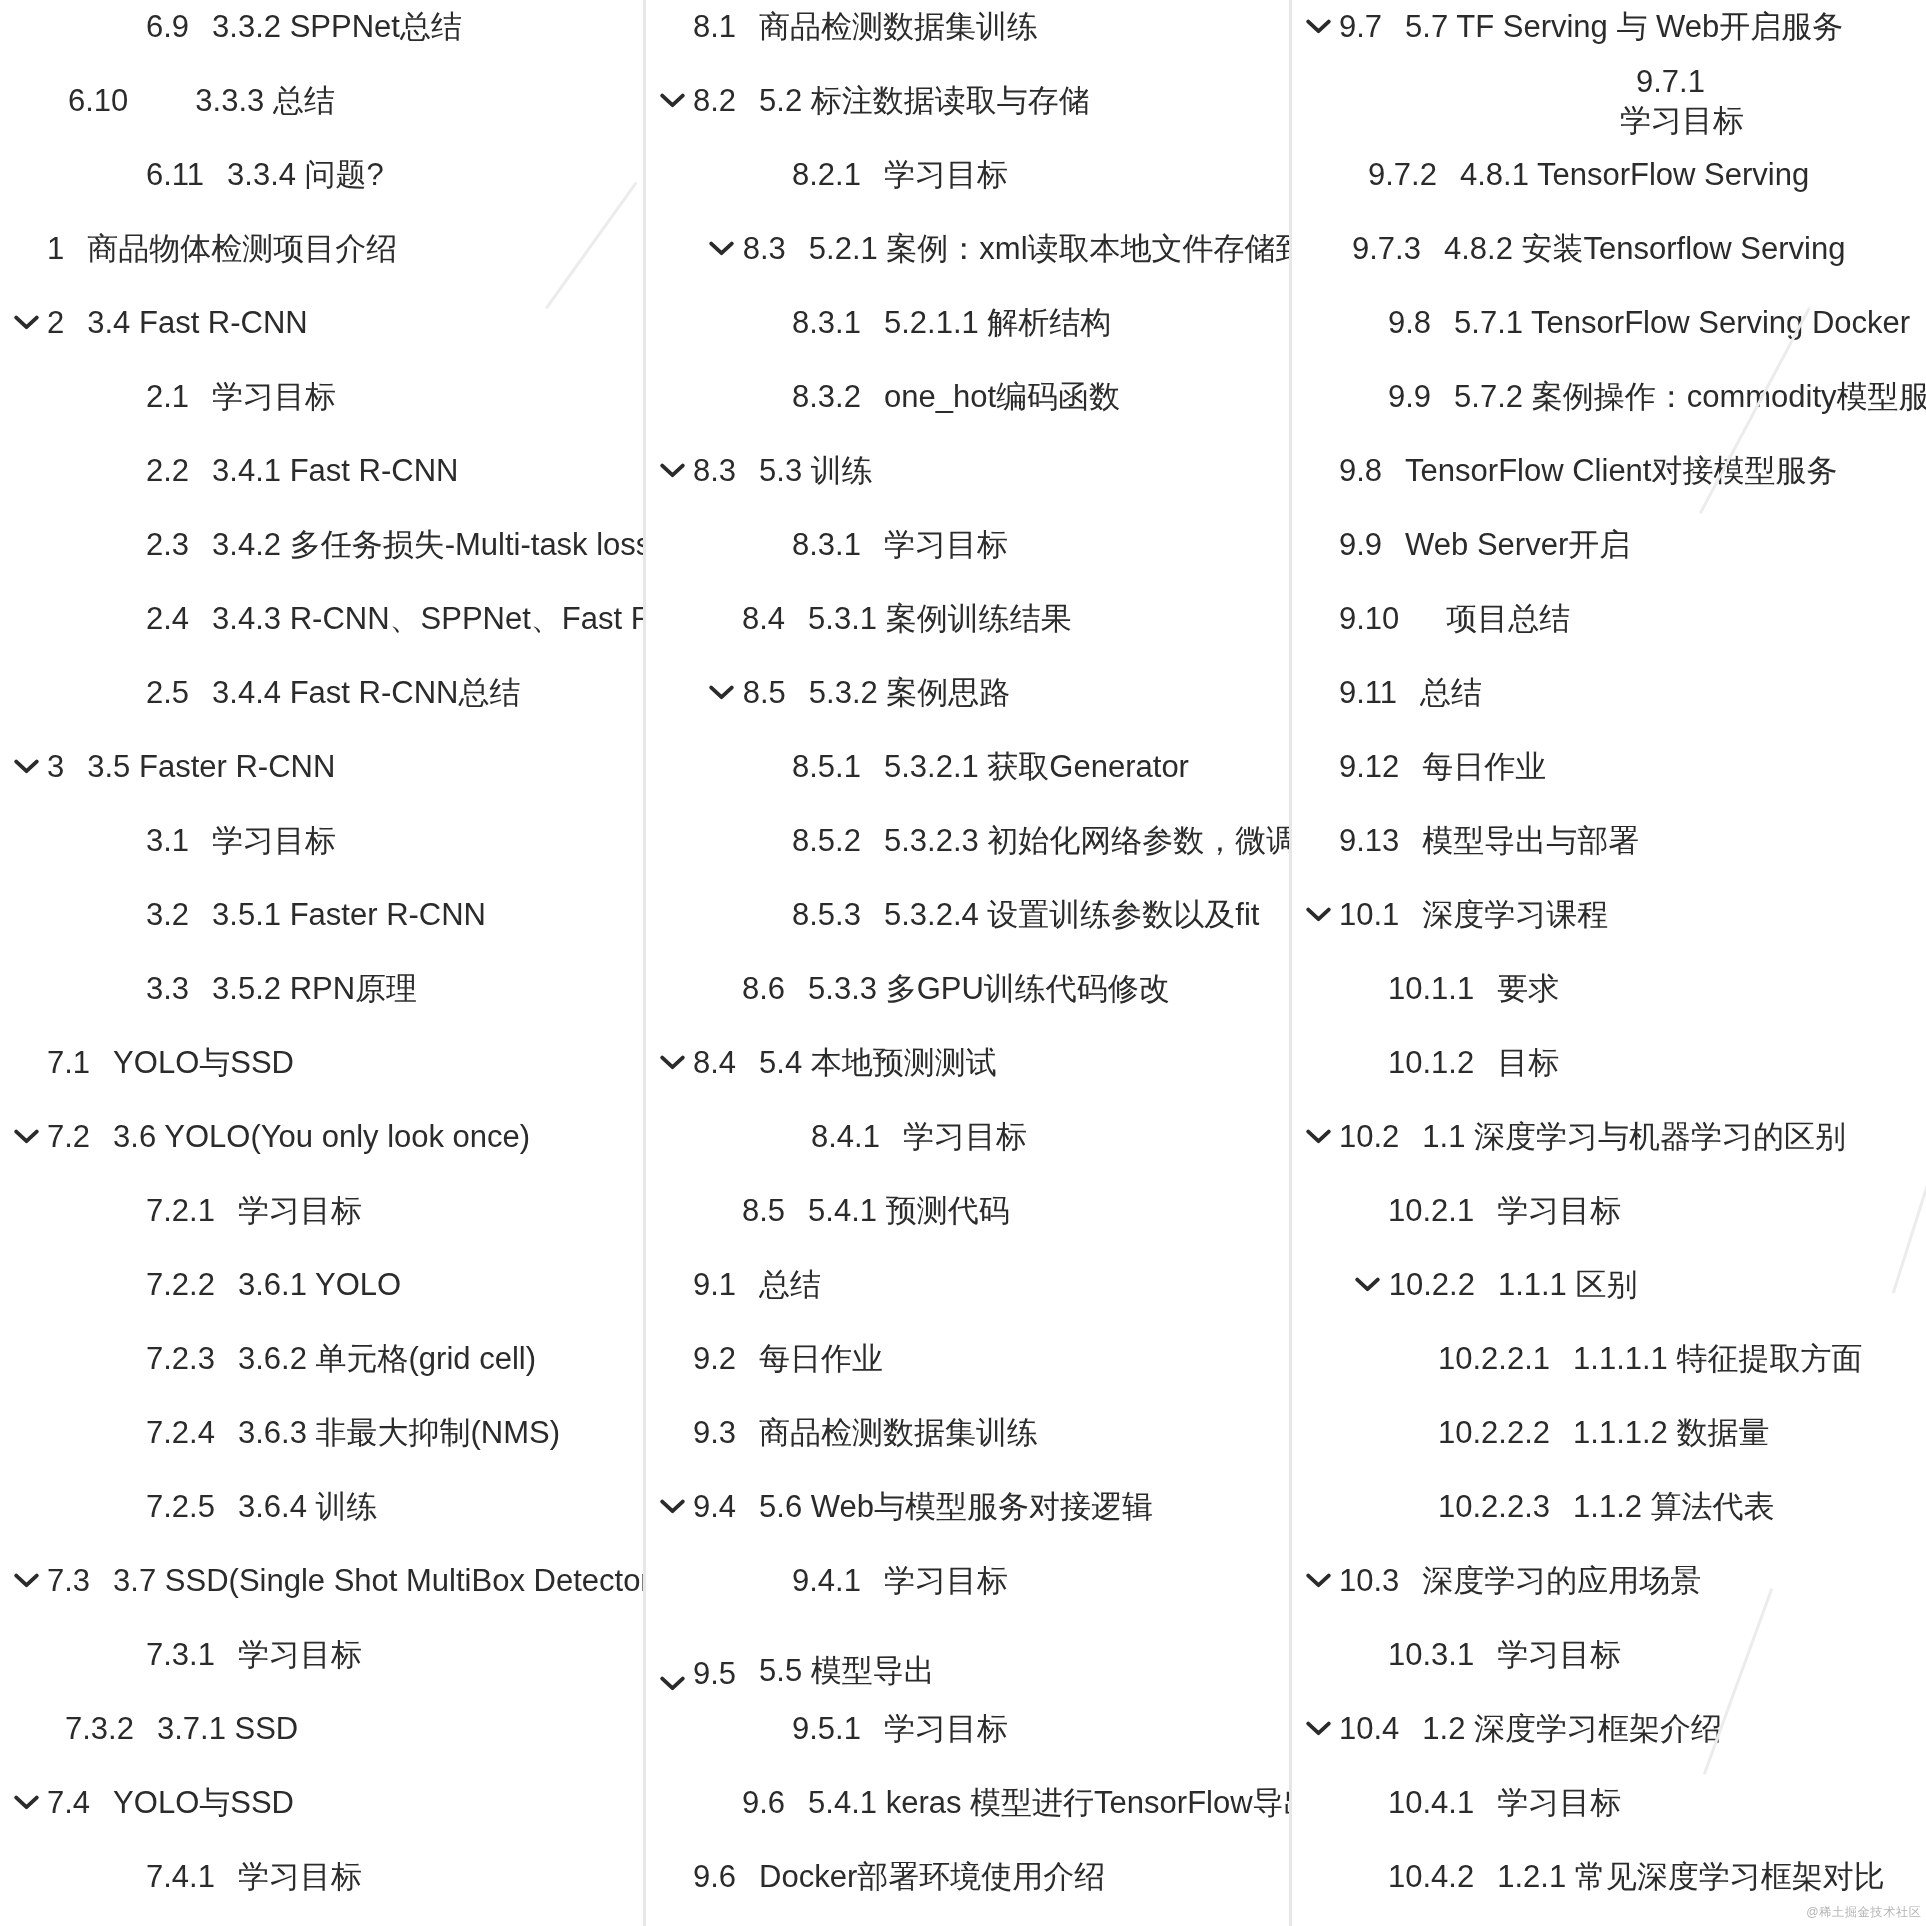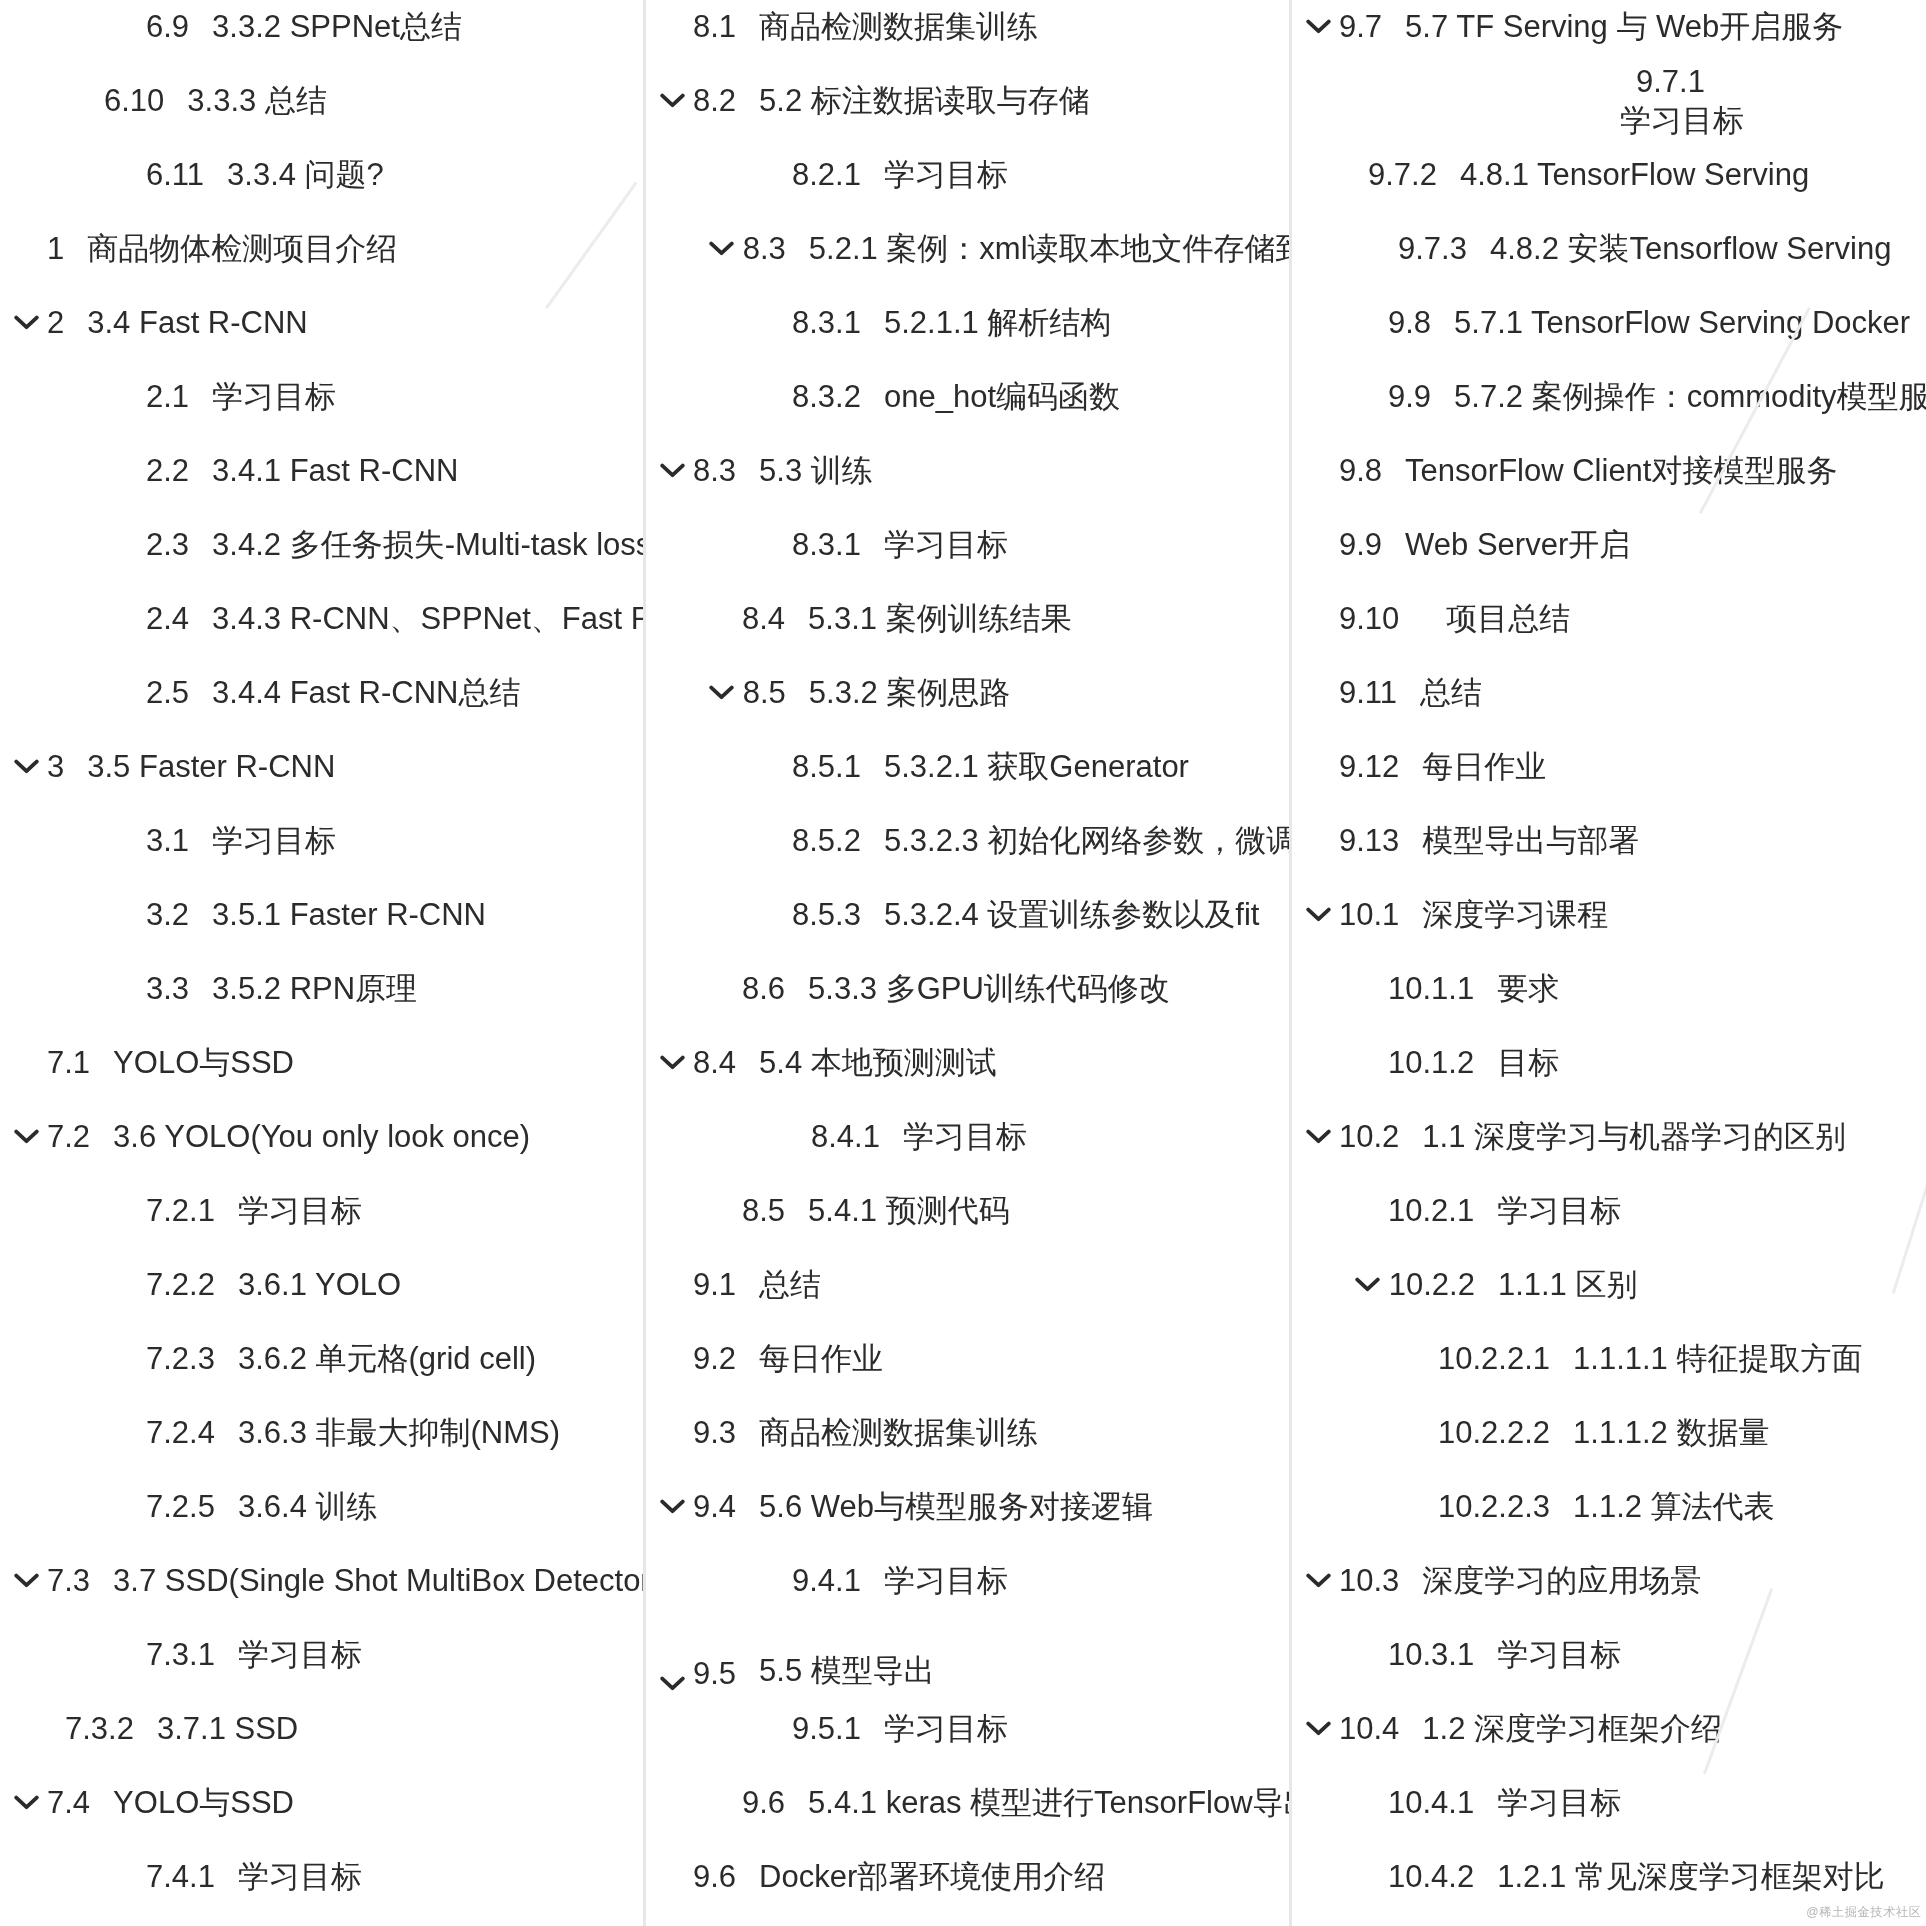--- a/index.html
+++ b/index.html
@@ -38,21 +38,21 @@
 </style>
 </head>
 <body>
 
 <div class="col" id="col0">
     <div class="row" style="padding-left: 146px;">
 
     <span class="num">6.9</span>
     <span class="title">3.3.2 SPPNet总结</span>
   </div>
-    <div class="row" style="padding-left: 104px;">
+    <div class="row" style="padding-left: 68px; gap: 44px;">
 
     <span class="num">6.10</span>
     <span class="title">3.3.3 总结</span>
   </div>
     <div class="row" style="padding-left: 146px;">
 
     <span class="num">6.11</span>
     <span class="title">3.3.4 问题?</span>
   </div>
     <div class="row" style="padding-left: 47px;">
@@ -366,21 +366,21 @@
     <div class="row" style="padding-left: 146px; flex-direction: column;">
 
     <span class="num">9.7.1</span>
     <span class="title">学习目标</span>
   </div>
     <div class="row" style="padding-left: 76px;">
 
     <span class="num">9.7.2</span>
     <span class="title">4.8.1 TensorFlow Serving</span>
   </div>
-    <div class="row" style="padding-left: 106px;">
+    <div class="row" style="padding-left: 60px;">
 
     <span class="num">9.7.3</span>
     <span class="title">4.8.2 安装Tensorflow Serving</span>
   </div>
     <div class="row" style="padding-left: 96px;">
 
     <span class="num">9.8</span>
     <span class="title">5.7.1 TensorFlow Serving Docker</span>
   </div>
     <div class="row" style="padding-left: 96px;">

